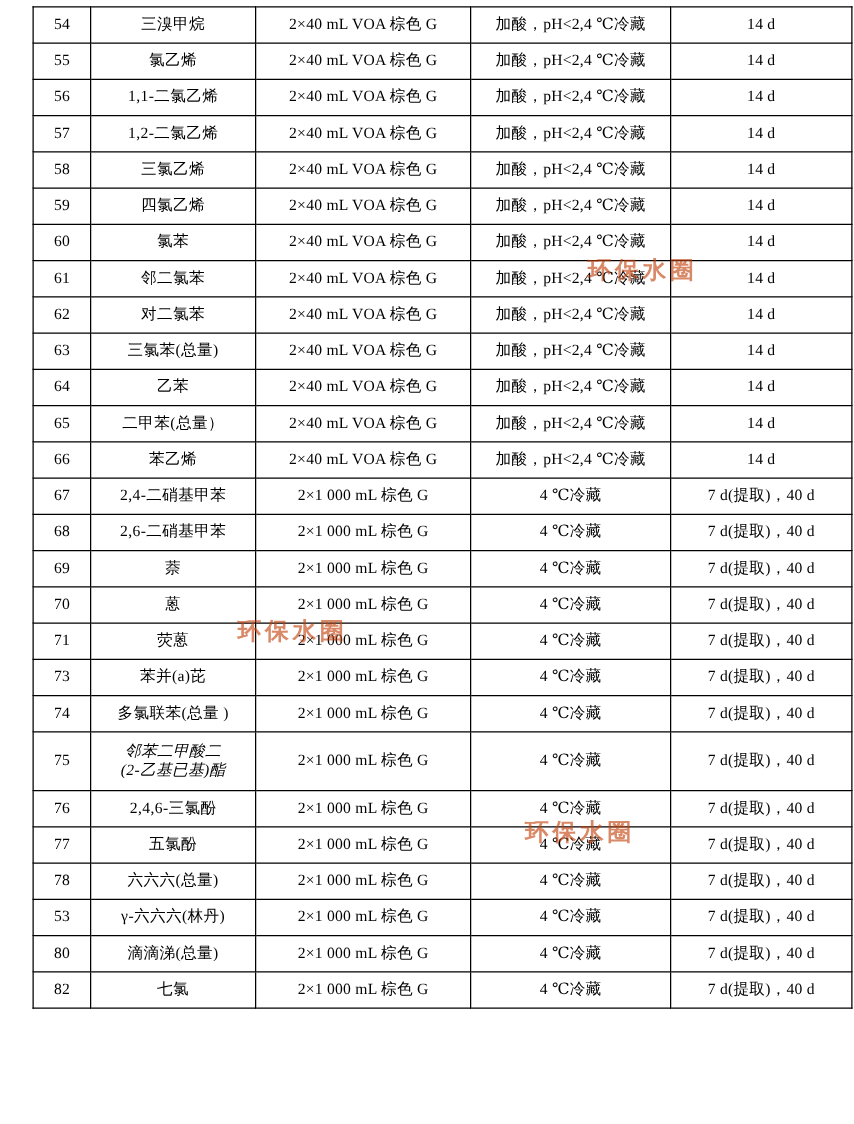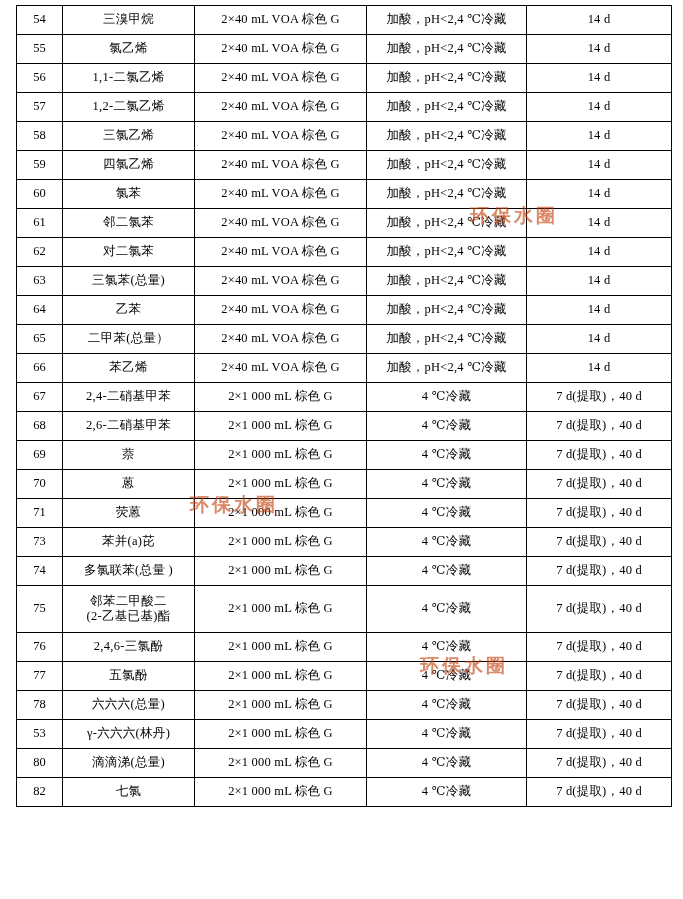--- a/index.html
+++ b/index.html
@@ -16,21 +16,21 @@
     overflow: hidden;
   }
   .page {
     position: relative;
     width: 683px;
     height: 899px;
   }
   table.spec-table {
     border-collapse: collapse;
     width: 655px;
-    margin-left: 16px;
+    margin-left: 26px;
     margin-top: 5px;
     table-layout: fixed;
   }
   table.spec-table td {
     border: 1px solid #000000;
     text-align: center;
     vertical-align: middle;
     font-size: 12.5px;
     line-height: 1.25;
     padding: 0;
@@ -58,20 +58,21 @@
     font-size: 12.5px;
     letter-spacing: 0.2px;
   }
   td.cell-hold {
     font-size: 12.5px;
     letter-spacing: 0.2px;
   }
   .two-line {
     display: block;
     line-height: 1.18;
+    font-style: italic;
   }
   tr.tall td { height: 46px; }
 
   
   .wm {
     position: absolute;
     font-family: "Liberation Sans", "DejaVu Sans", sans-serif;
     font-weight: bold;
     color: #c2410c;
     opacity: 0.62;

